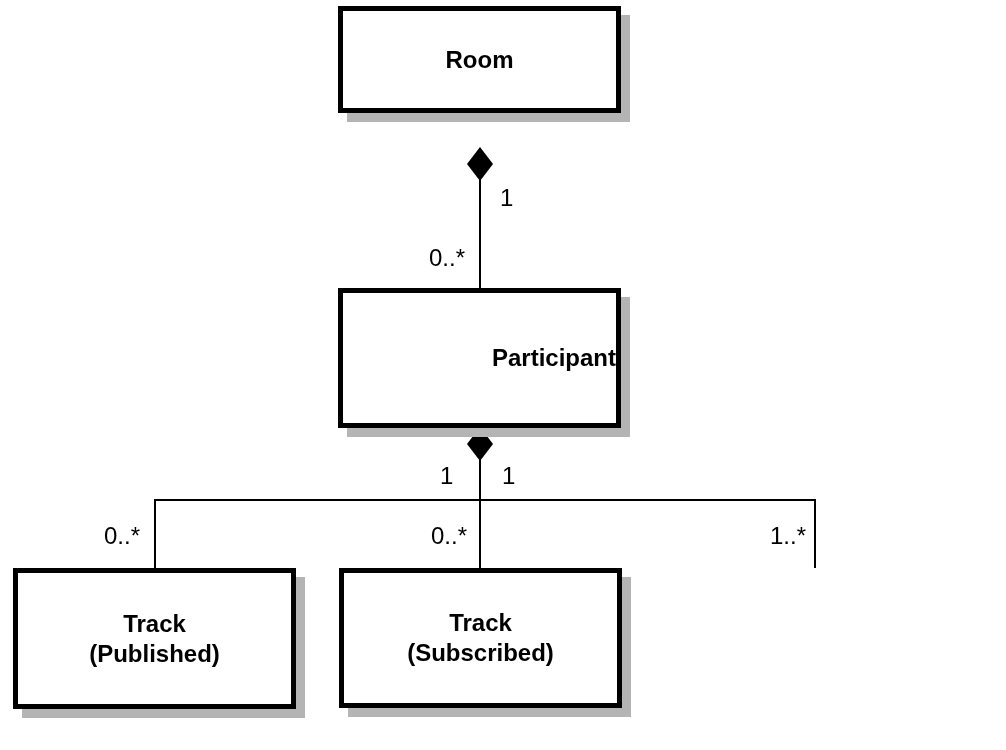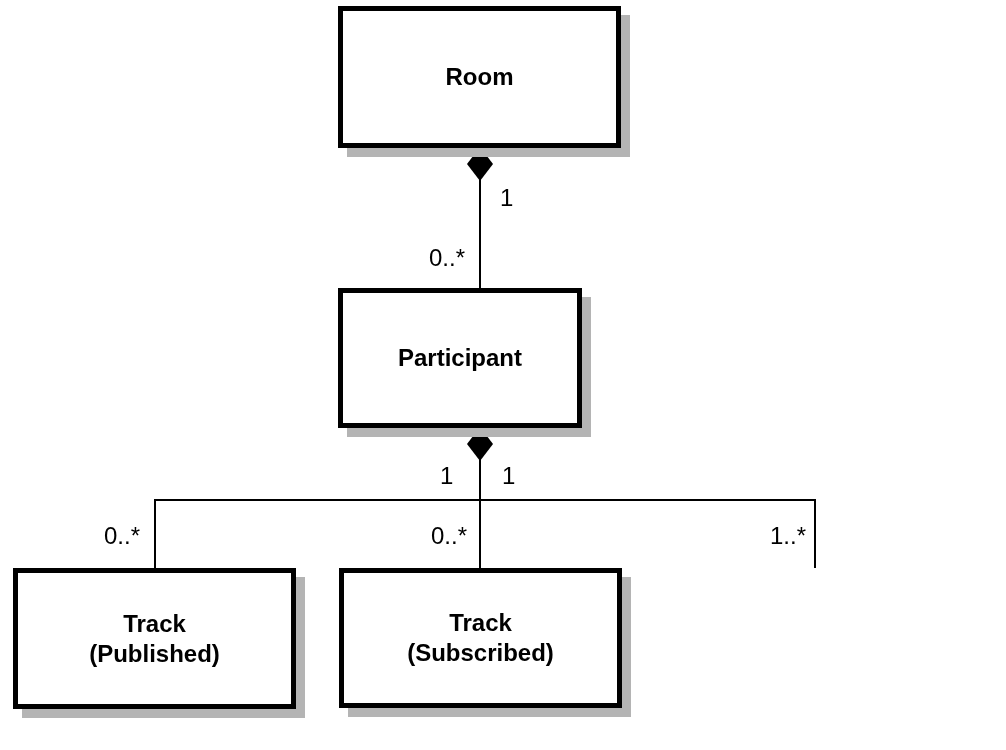--- a/index.html
+++ b/index.html
@@ -45,22 +45,22 @@
     clip-path: polygon(50% 0%, 100% 50%, 50% 100%, 0% 50%);
   }
   .mult {
     position: absolute;
     font-size: 24px;
     line-height: 1.2;
     color: #000000;
     white-space: nowrap;
   }
   
-  .box-room            { left: 338px; top: 6px;   width: 283px; height: 142px; }
-  .box-participant     { left: 338px; top: 288px; width: 244px; height: 140px; }
+  .box-room            { left: 338px; top: 6px;   width: 283px; height: 107px; }
+  .box-participant     { left: 338px; top: 288px; width: 283px; height: 140px; justify-content: flex-end; }
   .box-track-published { left: 13px;  top: 568px; width: 283px; height: 141px; }
   .box-track-subscribed{ left: 339px; top: 568px; width: 283px; height: 140px; }
   .box-subscribe-rule  { left: 673px; top: 568px; width: 283px; height: 140px; }
   
   .line-room-participant   { left: 479px; top: 148px; width: 2px;   height: 140px; }
   .line-participant-center { left: 479px; top: 428px; width: 2px;   height: 140px; }
   .line-branch-horizontal  { left: 154px; top: 499px; width: 662px; height: 2px; }
   .line-branch-left        { left: 154px; top: 499px; width: 2px;   height: 69px; }
   .line-branch-right       { left: 814px; top: 499px; width: 2px;   height: 69px; }
   .diamond-room        { left: 467px; top: 147px; }

